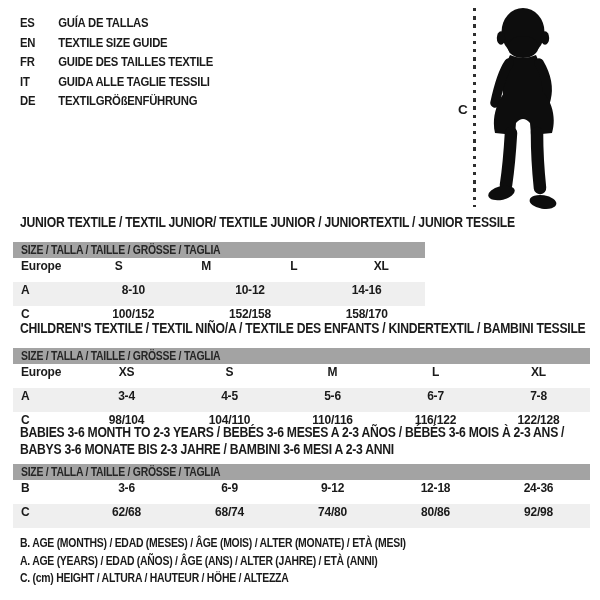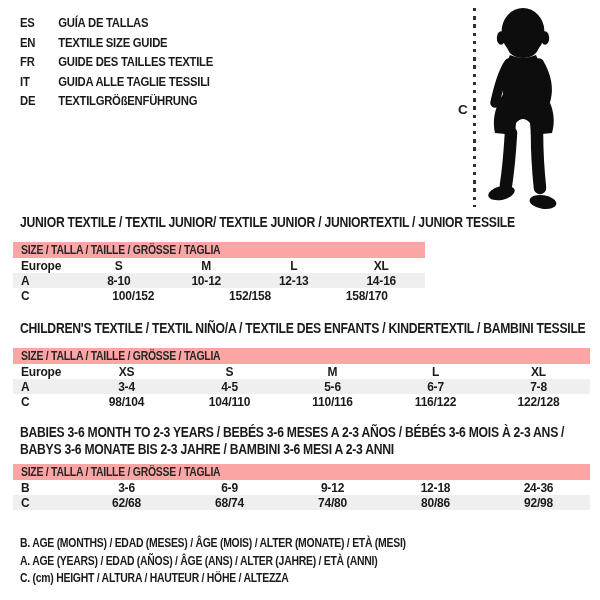--- a/index.html
+++ b/index.html
@@ -19,22 +19,22 @@
 
   
   #measure-line{left:473px;top:8px;width:3px;height:199px;
     background:repeating-linear-gradient(to bottom,#2e2e2e 0 3.5px,transparent 3.5px 8.2px);}
   #figure-label{left:458px;top:102px;font-size:13.5px;}
   #baby{left:482px;top:4px;}
 
   
   .tbl-title{position:absolute;font-size:14px;}
   .tbl{position:absolute;}
-  .tbl-bar{height:16px;line-height:16px;background:#fca5a5;padding-left:8px;font-size:12px;color:#262626;}
-  .tbl-row{display:flex;height:15px;line-height:17px;font-size:12px;}
+  .tbl-bar{height:16px;line-height:16px;background:#a3a3a3;padding-left:8px;font-size:12px;color:#262626;}
+  .tbl-row{display:flex;height:24px;line-height:17px;font-size:12px;}
   .tbl-row.alt{background:#efefef;}
   .cl{flex:0 0 62px;width:62px;padding-left:8px;box-sizing:border-box;text-align:left;letter-spacing:-0.2px;}
   .cv{flex:1;text-align:center;letter-spacing:-0.2px;}
 
   
   #notes{left:20px;top:535px;}
   .note{font-size:12px;line-height:17.5px;}
 </style>
 </head>
 <body>
@@ -98,21 +98,20 @@
     <span class="cl">Europe</span>
     <span class="cv">S</span>
     <span class="cv">M</span>
     <span class="cv">L</span>
     <span class="cv">XL</span>
   </div>
   <div class="tbl-row alt">
     <span class="cl">A</span>
     <span class="cv">8-10</span>
     <span class="cv">10-12</span>
-    <span class="cv">12-13</span>
     <span class="cv">14-16</span>
   </div>
   <div class="tbl-row">
     <span class="cl">C</span>
     <span class="cv">100/152</span>
     <span class="cv">152/158</span>
     <span class="cv">158/170</span>
   </div>
 </div>
 

